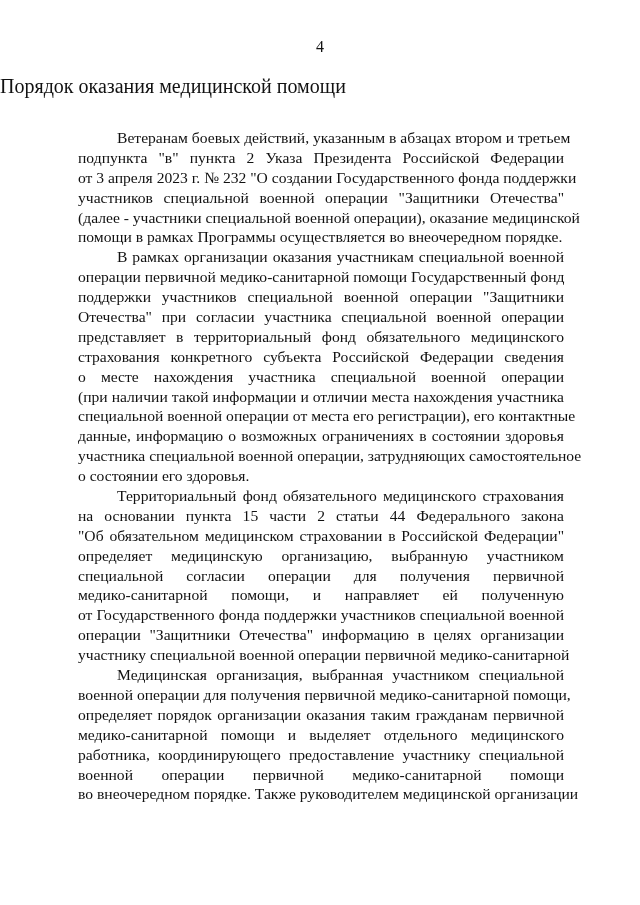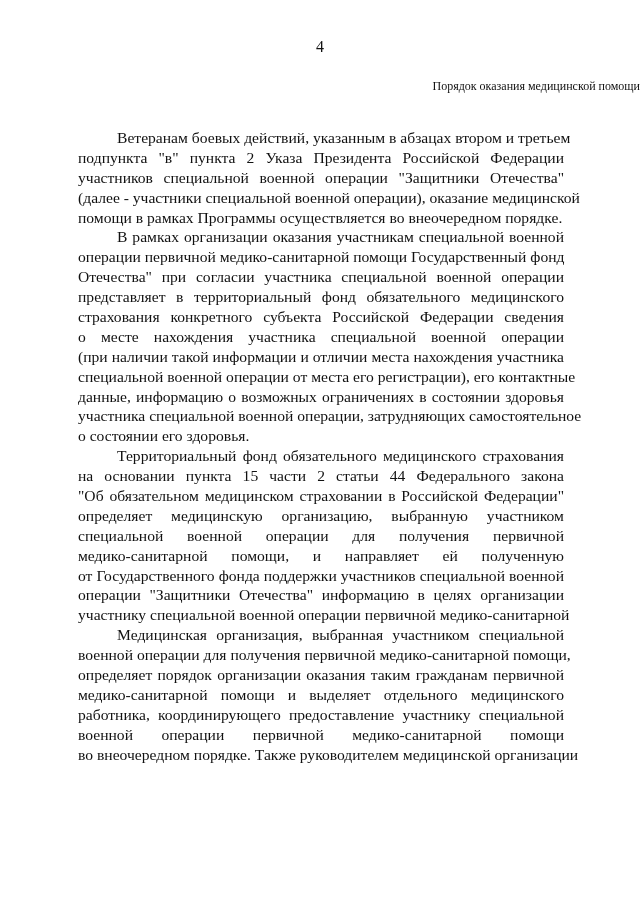--- a/index.html
+++ b/index.html
@@ -1,66 +1,68 @@
 <!DOCTYPE html>
 <html><head>
   <meta charset="utf-8">
   <style>
     html, body { margin: 0; padding: 0; background: #ffffff; }
     body { width: 640px; height: 905px; position: relative; overflow: hidden;
       font-family: "Liberation Serif", serif; color: #111111; }
     .page-num { position: absolute; top: 38px; left: 0; width: 640px; text-align: center;
       font-size: 16px; line-height: 18px; }
-    .title { position: absolute; top: 77px; left: 0; width: 640px; text-align: right;
-      font-size: 12px; line-height: 18px; }
+    .title { position: absolute; top: 77px; left: 0; width: 640px; text-align: left;
+      font-size: 20px; line-height: 18px; }
     .body { position: absolute; top: 128px; left: 78px; width: 486px; font-size: 15.6px; }
     .line { display: block; height: 19.9px; line-height: 19.9px; white-space: nowrap;
       text-align: justify; text-align-last: justify; }
     .line.indent { padding-left: 39px; }
     .line.last { text-align-last: left; }
   </style>
 </head>
 <body>
 
 <div>
   <div class="page-num">4</div>
   <div class="title">
     <div>Порядок оказания медицинской помощи</div>
   </div>
 
   <div class="body">
 
     <div>
       <span class="line indent">Ветеранам боевых действий, указанным в абзацах втором и третьем</span>
       <span class="line">подпункта "в" пункта 2 Указа Президента Российской Федерации</span>
+      <span class="line">от 3 апреля 2023 г. № 232 "О создании Государственного фонда поддержки</span>
       <span class="line">участников специальной военной операции "Защитники Отечества"</span>
       <span class="line">(далее - участники специальной военной операции), оказание медицинской</span>
       <span class="line last">помощи в рамках Программы осуществляется во внеочередном порядке.</span>
     </div>
 
     <div>
       <span class="line indent">В рамках организации оказания участникам специальной военной</span>
       <span class="line">операции первичной медико-санитарной помощи Государственный фонд</span>
+      <span class="line">поддержки участников специальной военной операции "Защитники</span>
       <span class="line">Отечества" при согласии участника специальной военной операции</span>
       <span class="line">представляет в территориальный фонд обязательного медицинского</span>
       <span class="line">страхования конкретного субъекта Российской Федерации сведения</span>
       <span class="line">о месте нахождения участника специальной военной операции</span>
       <span class="line">(при наличии такой информации и отличии места нахождения участника</span>
       <span class="line">специальной военной операции от места его регистрации), его контактные</span>
       <span class="line">данные, информацию о возможных ограничениях в состоянии здоровья</span>
       <span class="line">участника специальной военной операции, затрудняющих самостоятельное</span>
       <span class="line last">о состоянии его здоровья.</span>
     </div>
 
     <div>
       <span class="line indent">Территориальный фонд обязательного медицинского страхования</span>
       <span class="line">на основании пункта 15 части 2 статьи 44 Федерального закона</span>
       <span class="line">"Об обязательном медицинском страховании в Российской Федерации"</span>
       <span class="line">определяет медицинскую организацию, выбранную участником</span>
-      <span class="line">специальной военной операции для получения первичной</span>
+      <span class="line">специальной согласии операции для получения первичной</span>
       <span class="line">медико-санитарной помощи, и направляет ей полученную</span>
       <span class="line">от Государственного фонда поддержки участников специальной военной</span>
       <span class="line">операции "Защитники Отечества" информацию в целях организации</span>
       <span class="line">участнику специальной военной операции первичной медико-санитарной</span>
     </div>
 
     <div>
       <span class="line indent">Медицинская организация, выбранная участником специальной</span>
       <span class="line">военной операции для получения первичной медико-санитарной помощи,</span>
       <span class="line">определяет порядок организации оказания таким гражданам первичной</span>

